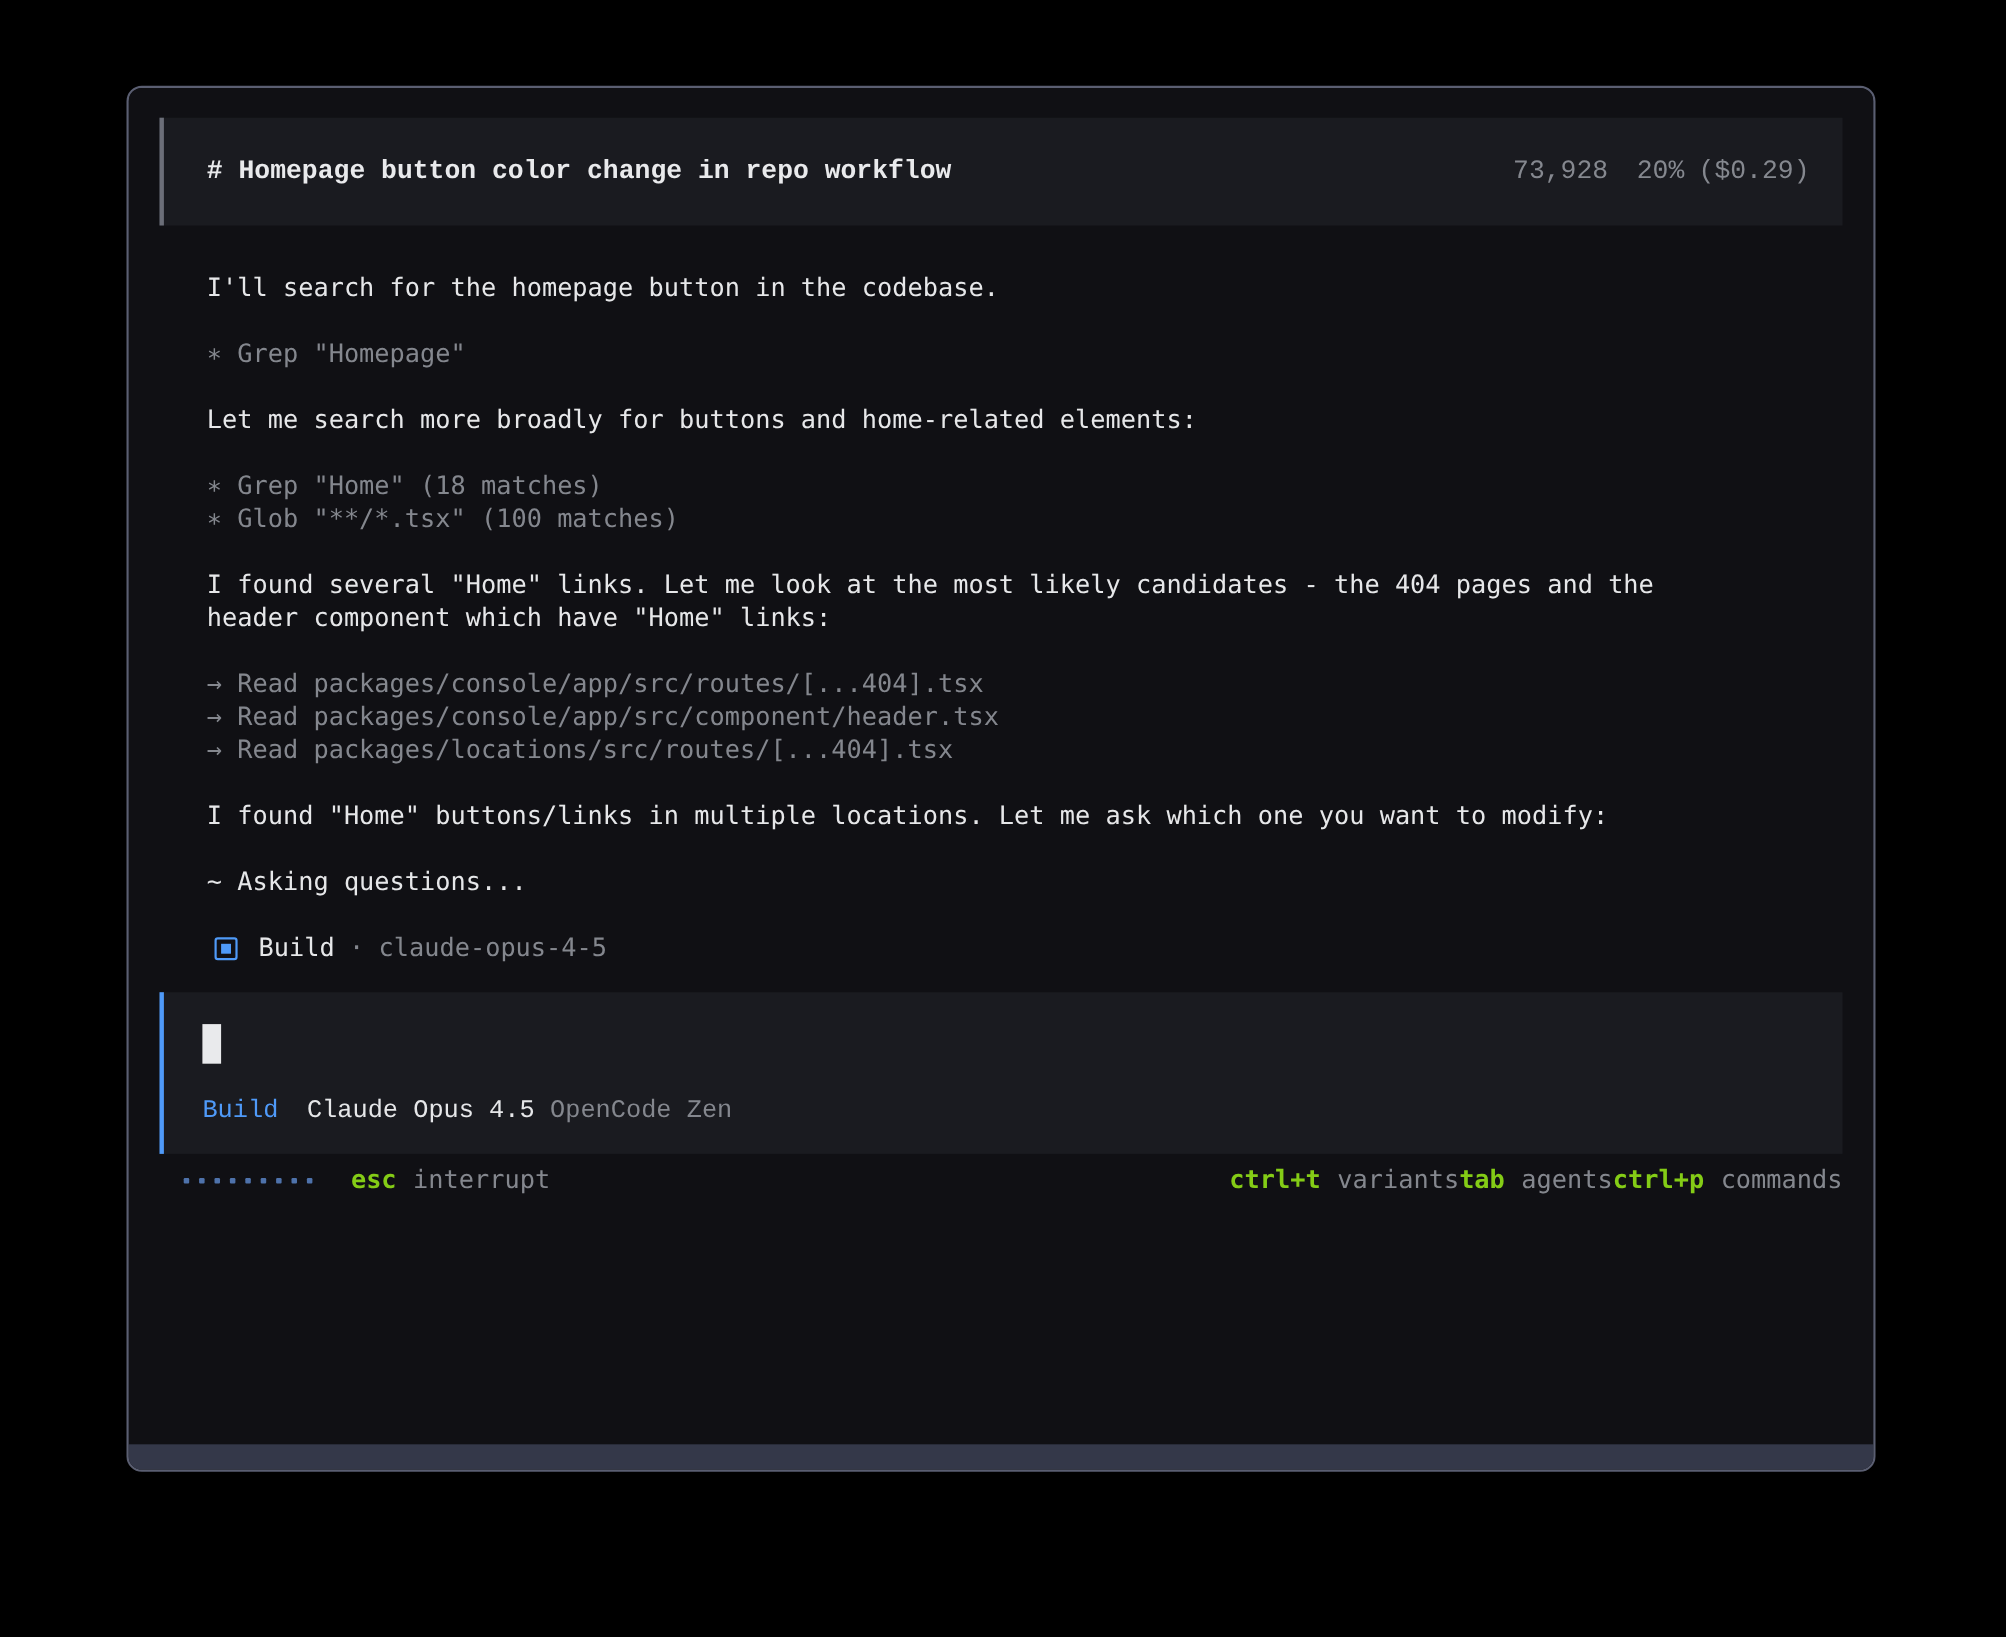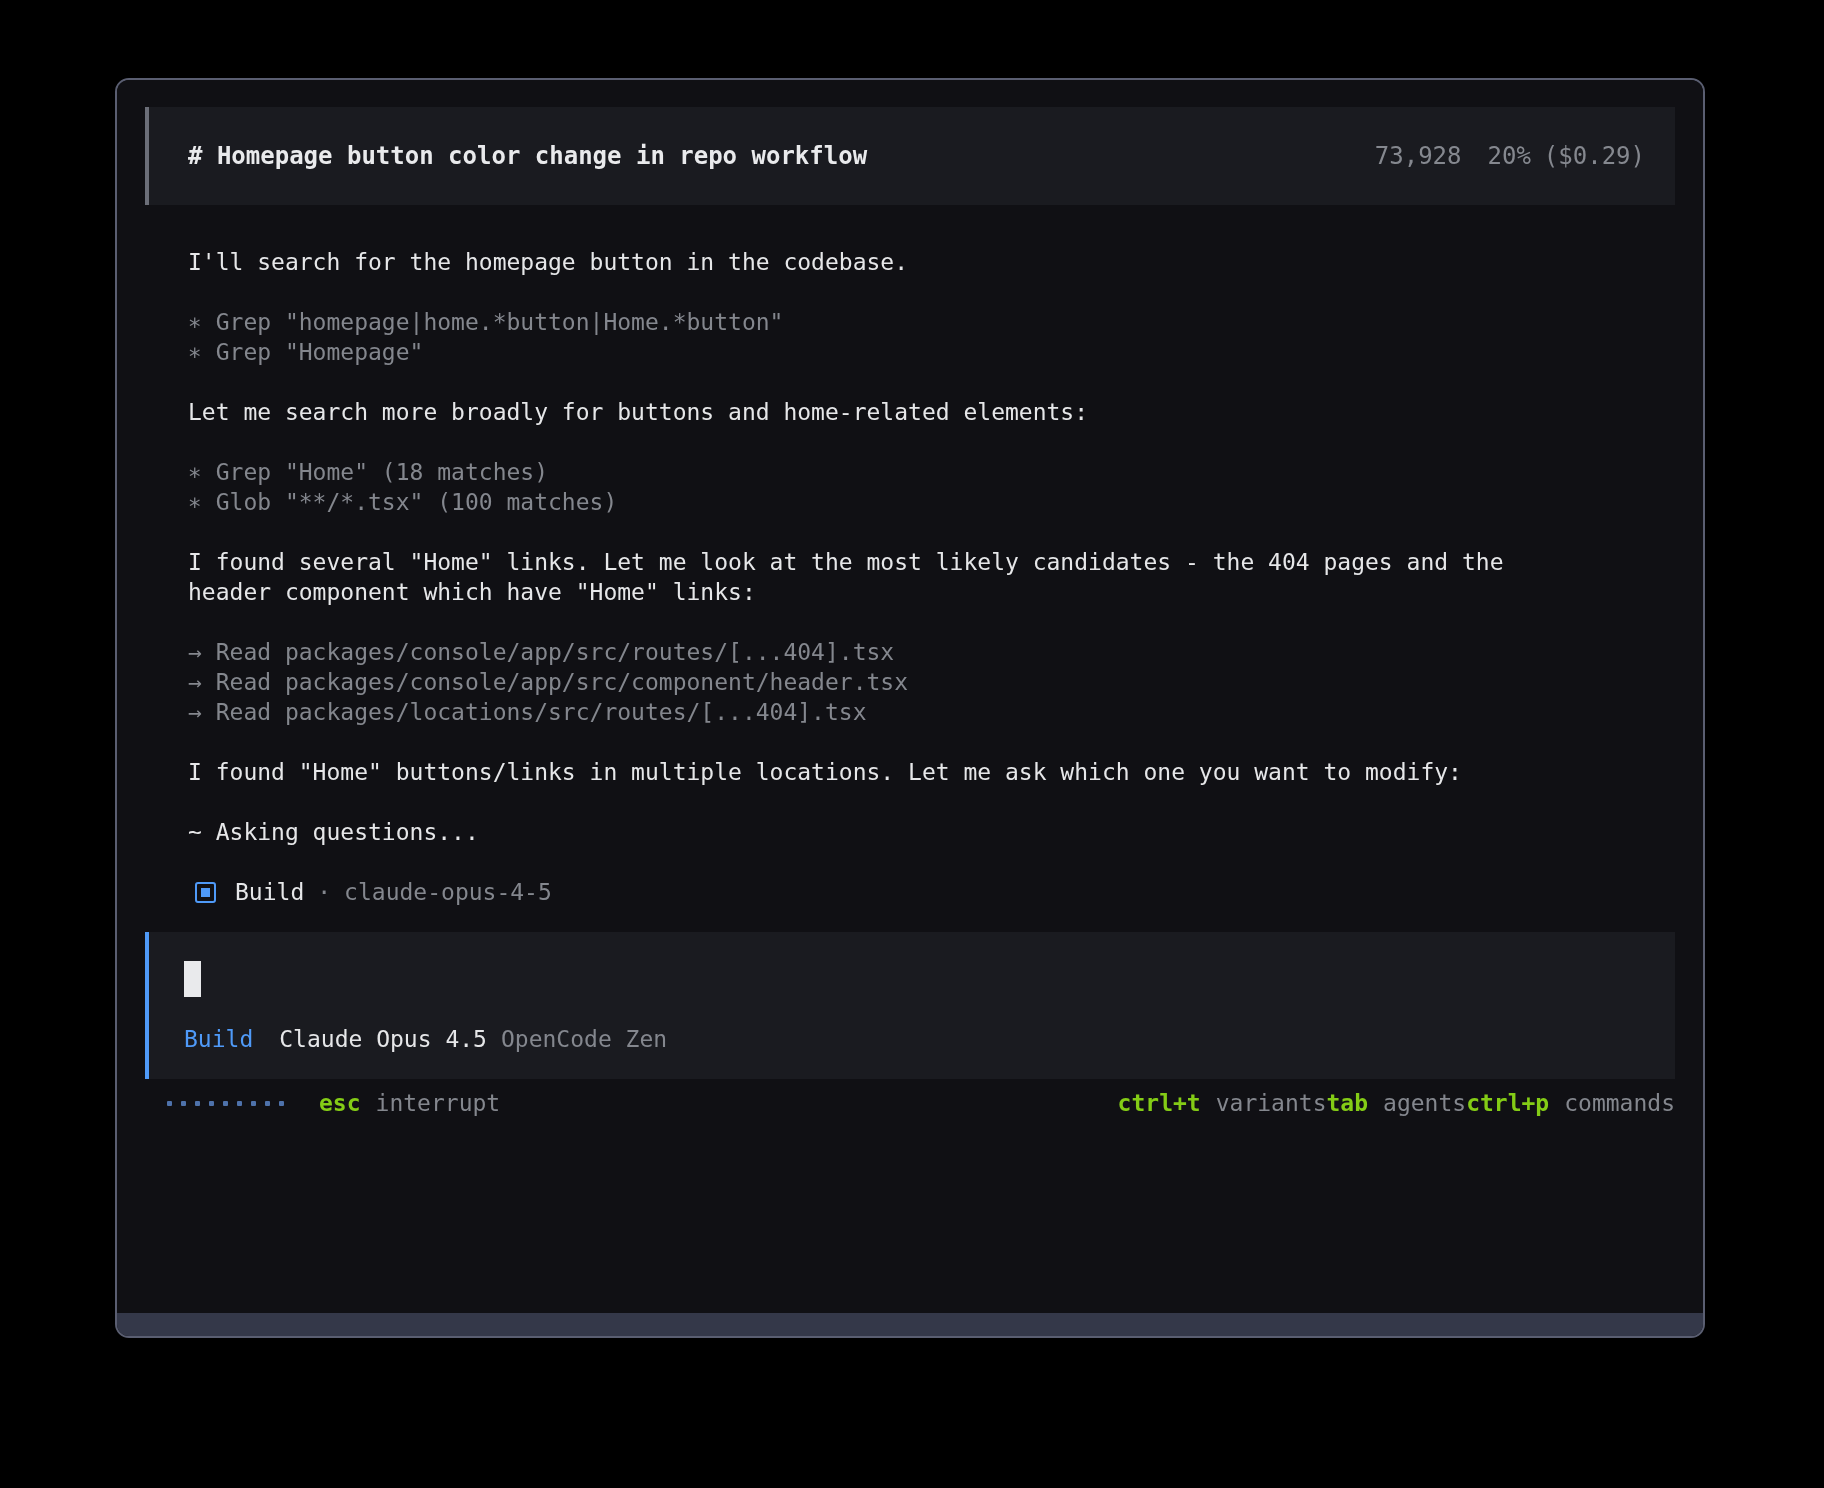--- a/index.html
+++ b/index.html
@@ -13,21 +13,21 @@
   .titlebar { flex:0 0 66px; background:#383c4e; display:flex; align-items:center; padding-left:20px; }
   .light { width:21px; height:21px; border-radius:50%; margin-right:9px; flex:0 0 auto; }
   .light.red { background:#f5564e; }
   .light.yellow { background:#f0b429; }
   .light.green { background:#27c840; }
   .folder { margin-left:60px; width:36px; height:30px; display:flex; align-items:center; flex:0 0 auto; }
   .titletext { margin-left:11px; font-family:"Liberation Sans", sans-serif; font-weight:bold;
                font-size:25px; color:#adb2c4; letter-spacing:.2px; white-space:pre; }
   
   .content { flex:1 1 auto; display:flex; flex-direction:column; overflow:hidden; background:#101014; }
-  .block { margin:0 28px; background:#1a1b20; border-left:4px solid #6b6e78; }
+  .block { margin:0 28px; background:#1a1b20; border-left:4px solid #6b6e78;font-family:Liberation Mono, monospace; }
   .session-header { margin-top:27px; height:98px; display:flex; align-items:center;
                     padding:0 30px 0 39px; }
   .session-title { font-weight:bold; font-size:24px; color:#e9eaec; white-space:pre; }
   .session-stats { margin-left:auto; display:flex; align-items:center; font-size:24px; color:#85888f; white-space:pre; }
   .session-stats .tokens { margin-right:26px; }
   .session-stats .pct { margin-right:13px; }
   .user-message { margin-top:27px; height:84px; border-left-color:#4f9af8; display:flex;
                   align-items:center; padding-left:39px; font-size:23px; color:#e3e4e6; white-space:pre; }
   .chat { margin:42px 70px 0 71px; }
   .line { height:30px; line-height:30px; font-size:23px; color:#e6e7e9; white-space:pre; }
@@ -72,21 +72,20 @@
           <span class="tokens">73,928</span>
           <span class="pct">20%</span>
           <span class="cost">($0.29)</span>
         </span>
       </div>
 
 
       <div class="chat">
           <div class="line">I'll search for the homepage button in the codebase.</div>
           <div class="gap"></div>
-          <div class="line dim">∗ Grep "homepage|home.*button|Home.*button"</div>
           <div class="line dim">∗ Grep "Homepage"</div>
           <div class="gap"></div>
           <div class="line">Let me search more broadly for buttons and home-related elements:</div>
           <div class="gap"></div>
           <div class="line dim">∗ Grep "Home" (18 matches)</div>
           <div class="line dim">∗ Glob "**/*.tsx" (100 matches)</div>
           <div class="gap"></div>
           <div class="line">I found several "Home" links. Let me look at the most likely candidates - the 404 pages and the</div>
           <div class="line">header component which have "Home" links:</div>
           <div class="gap"></div>

